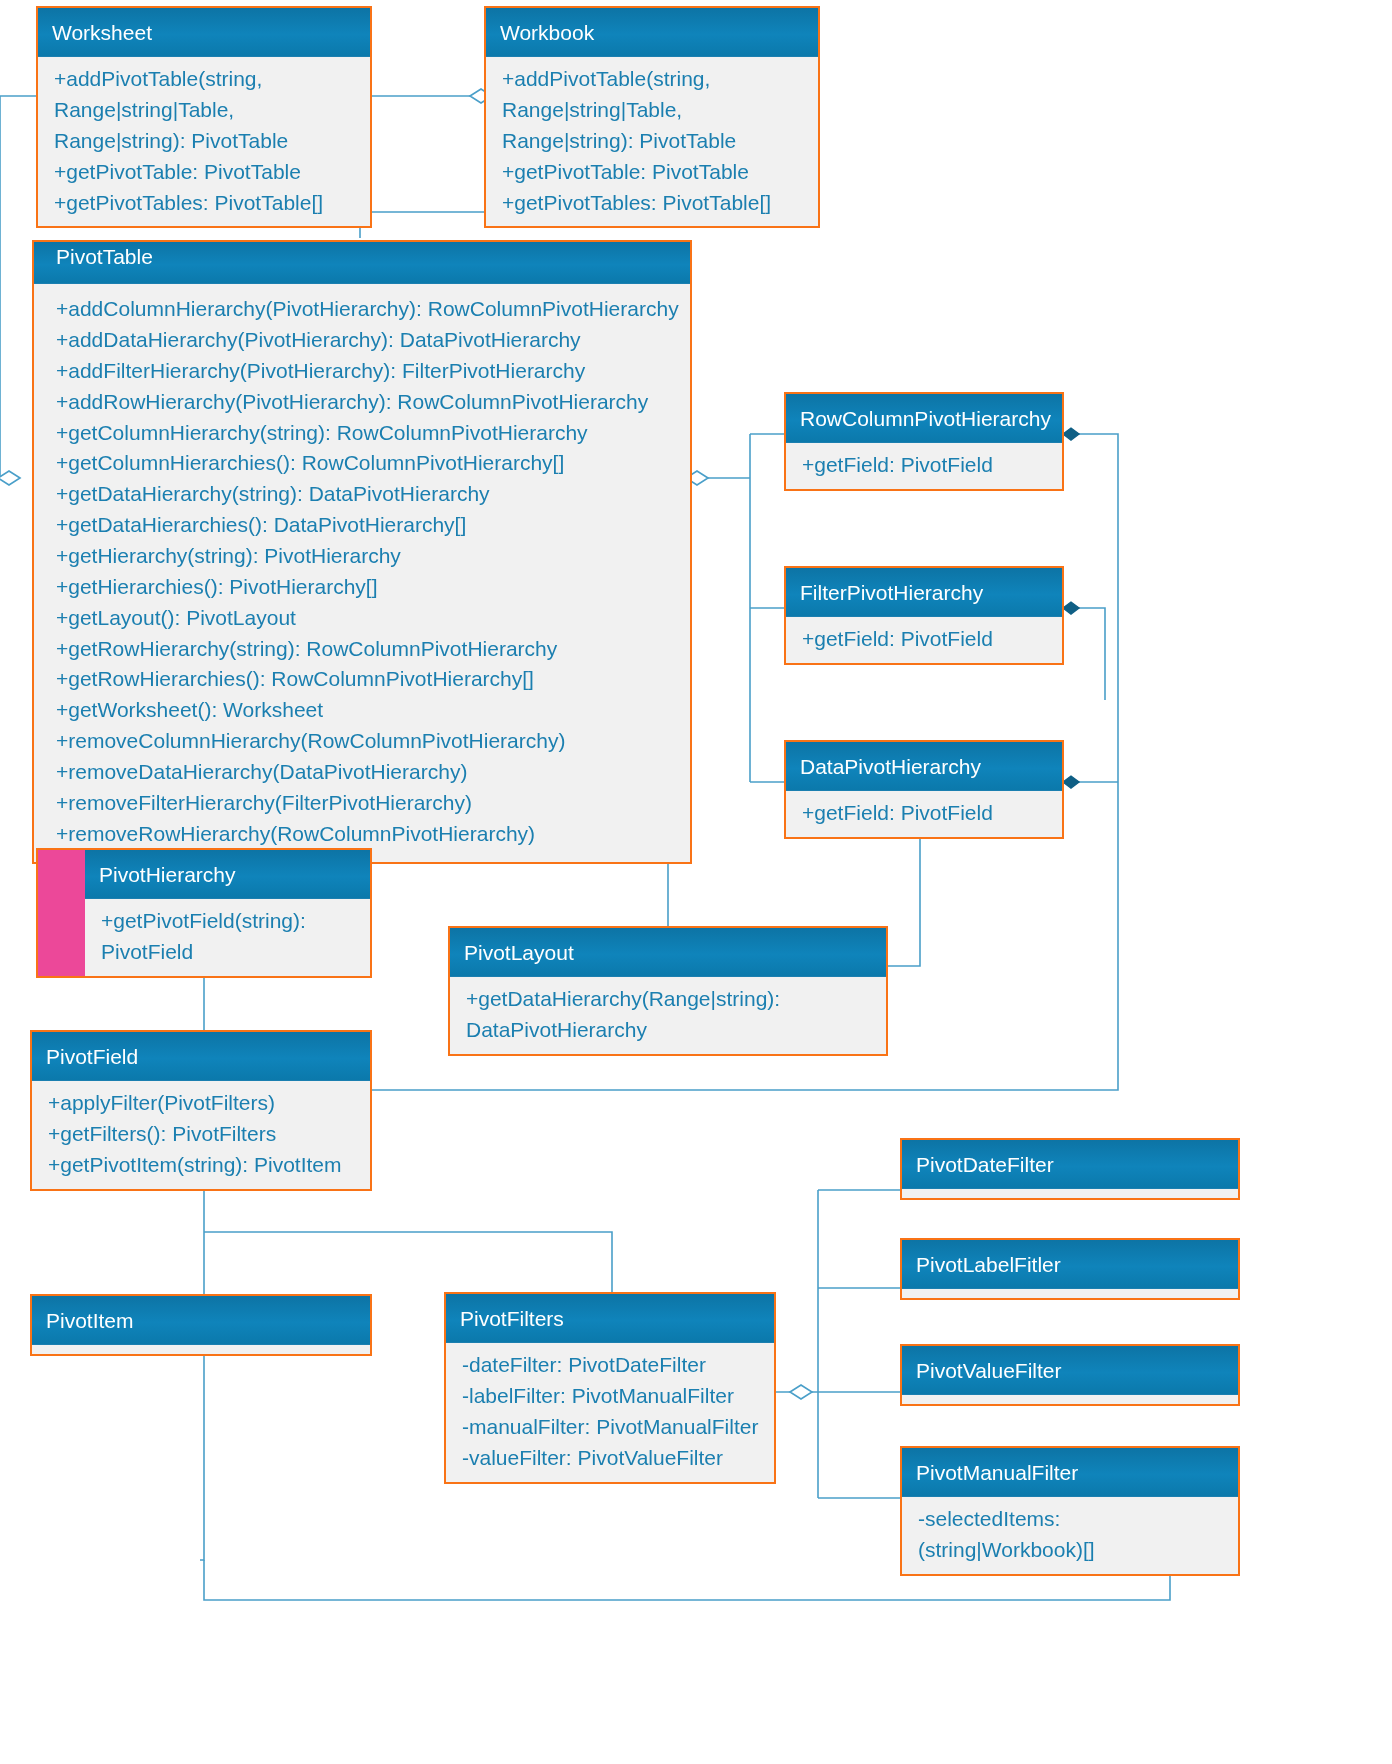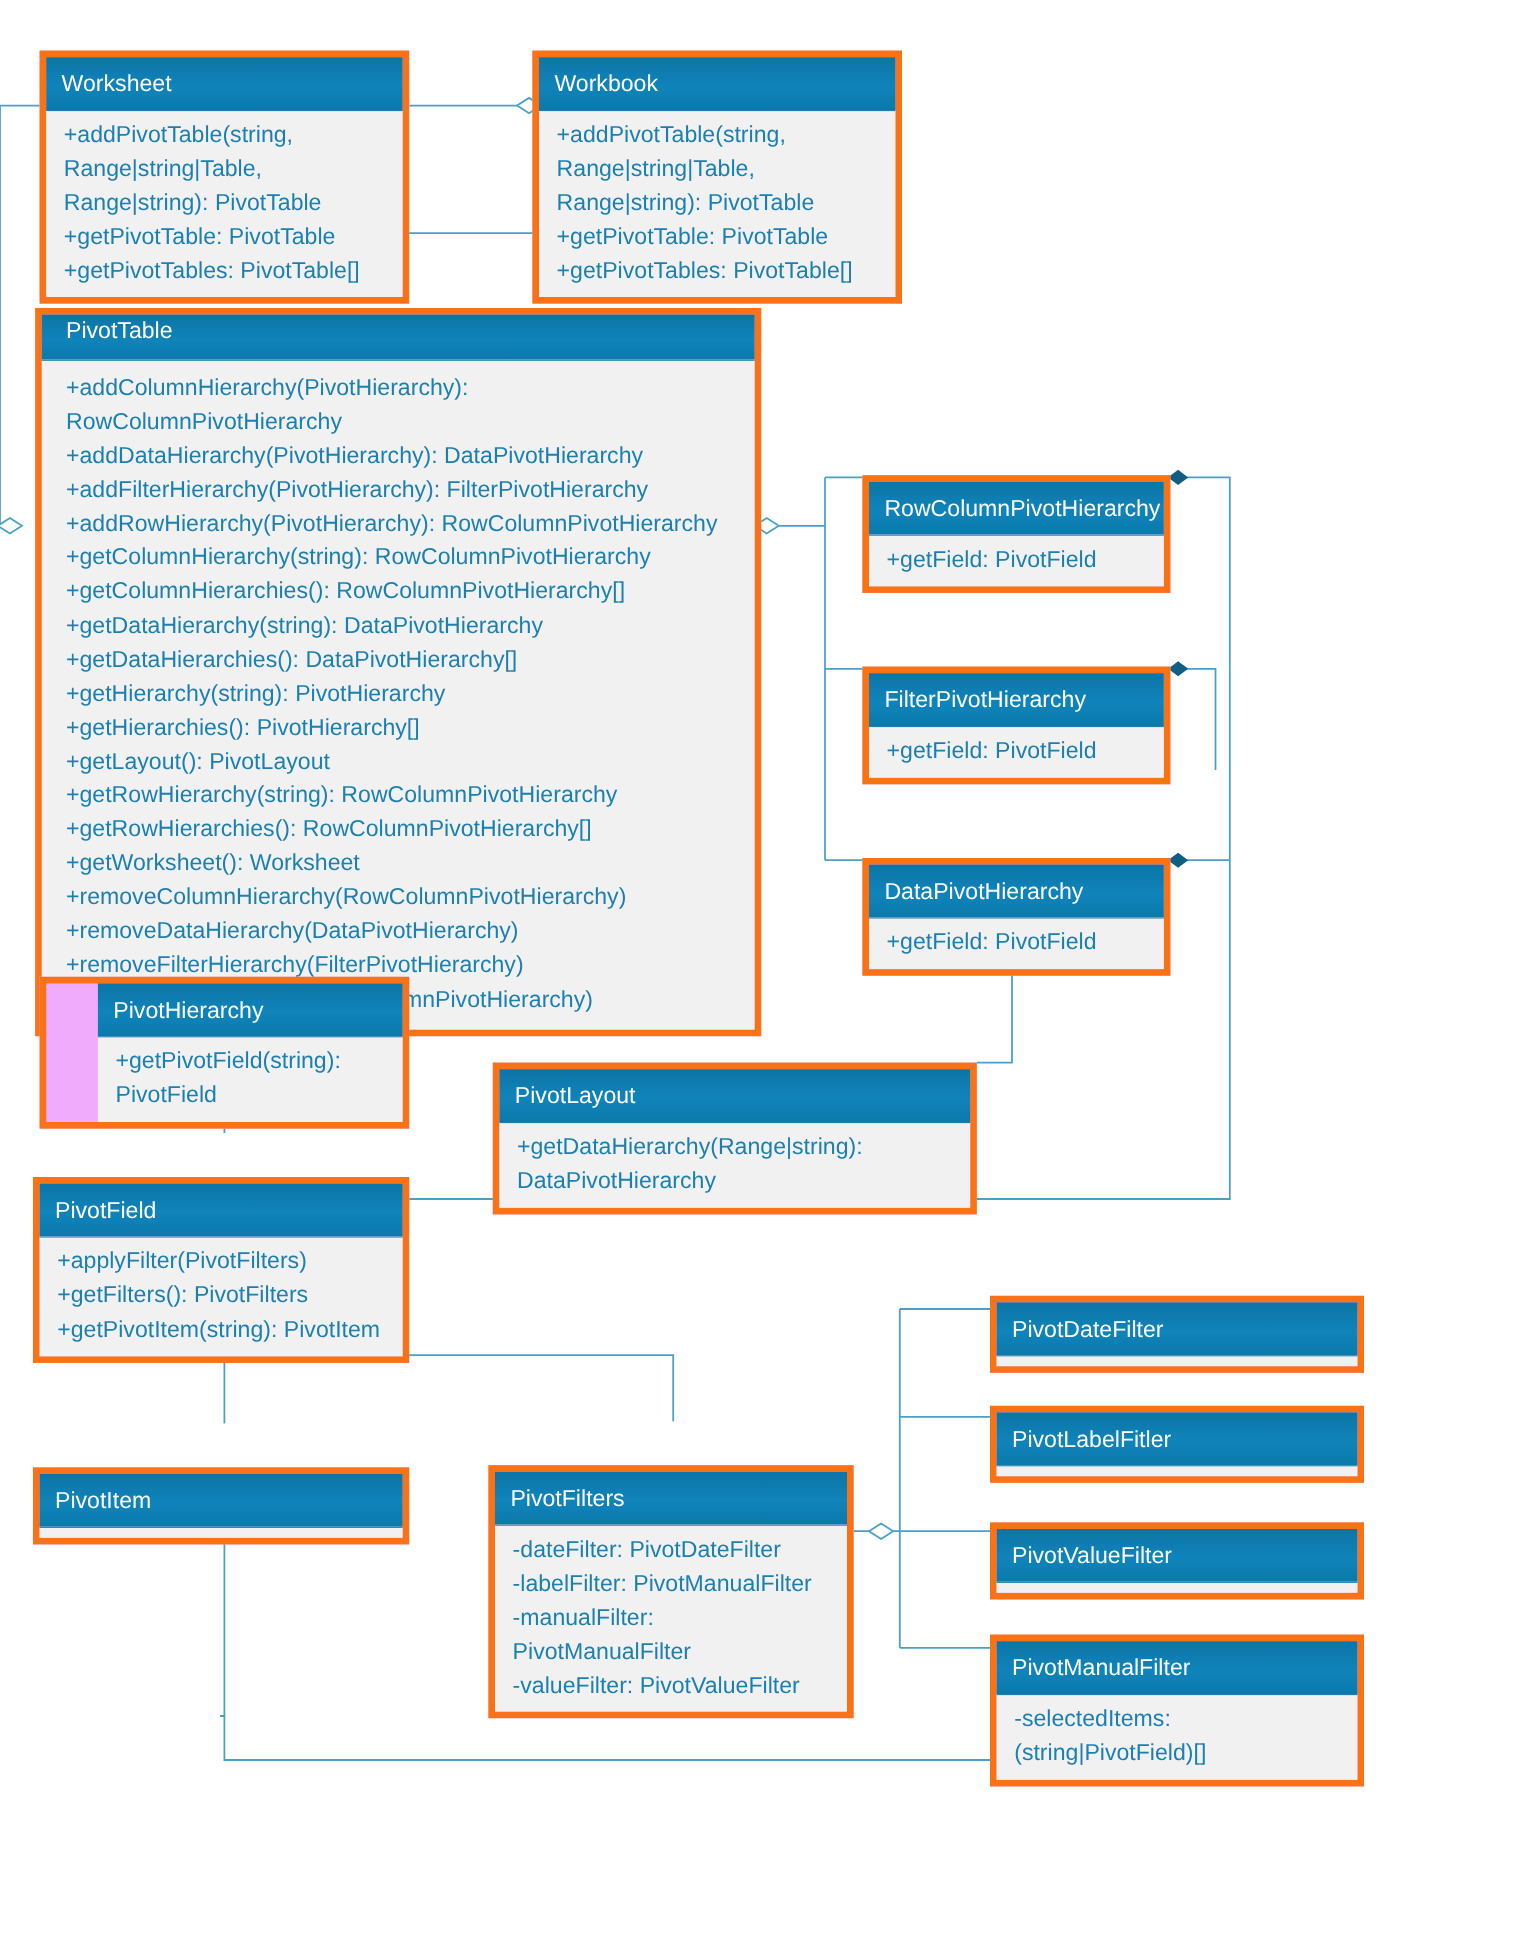--- a/index.html
+++ b/index.html
@@ -1,19 +1,19 @@
 <!DOCTYPE html>
 <html><head>
 <meta charset="utf-8">
 <style>
   html,body{margin:0;padding:0;background:#ffffff;}
   body{width:1392px;height:1764px;position:relative;font-family:"Liberation Sans",sans-serif;}
   #canvas{position:absolute;left:0;top:0;width:1392px;height:1764px;}
   svg.wires{position:absolute;left:0;top:0;width:1392px;height:1764px;pointer-events:none;}
-  .uml{position:absolute;box-sizing:border-box;border:6px solid #f97316;background:#f0abfc;margin-top:40px;}
+  .uml{position:absolute;box-sizing:border-box;border:2px solid #f97316;background:#ec4899;}
   .uml-title{
     box-sizing:border-box;
     background:linear-gradient(to bottom,#0d74a5 0%,#0f84bb 55%,#0b79ab 100%);
     color:#ffffff;
     font-size:21px;
     line-height:1.1;
     padding:13px 14px 12px 14px;
     white-space:nowrap;
     overflow:hidden;
   }
@@ -213,17 +213,17 @@
   </div>
 
   <div class="uml" style="left:900px; top:1344px; width:340px;">
     <div class="uml-title">PivotValueFilter</div>
     <div class="uml-body empty"></div>
   </div>
 
   <div class="uml" style="left:900px; top:1446px; width:340px;">
     <div class="uml-title">PivotManualFilter</div>
     <div class="uml-body">
-      <div>-selectedItems: (string|PivotField)[]</div>
+      <div>-selectedItems: (string|Workbook)[]</div>
     </div>
   </div>
 
 </div>
 
 </body></html>

